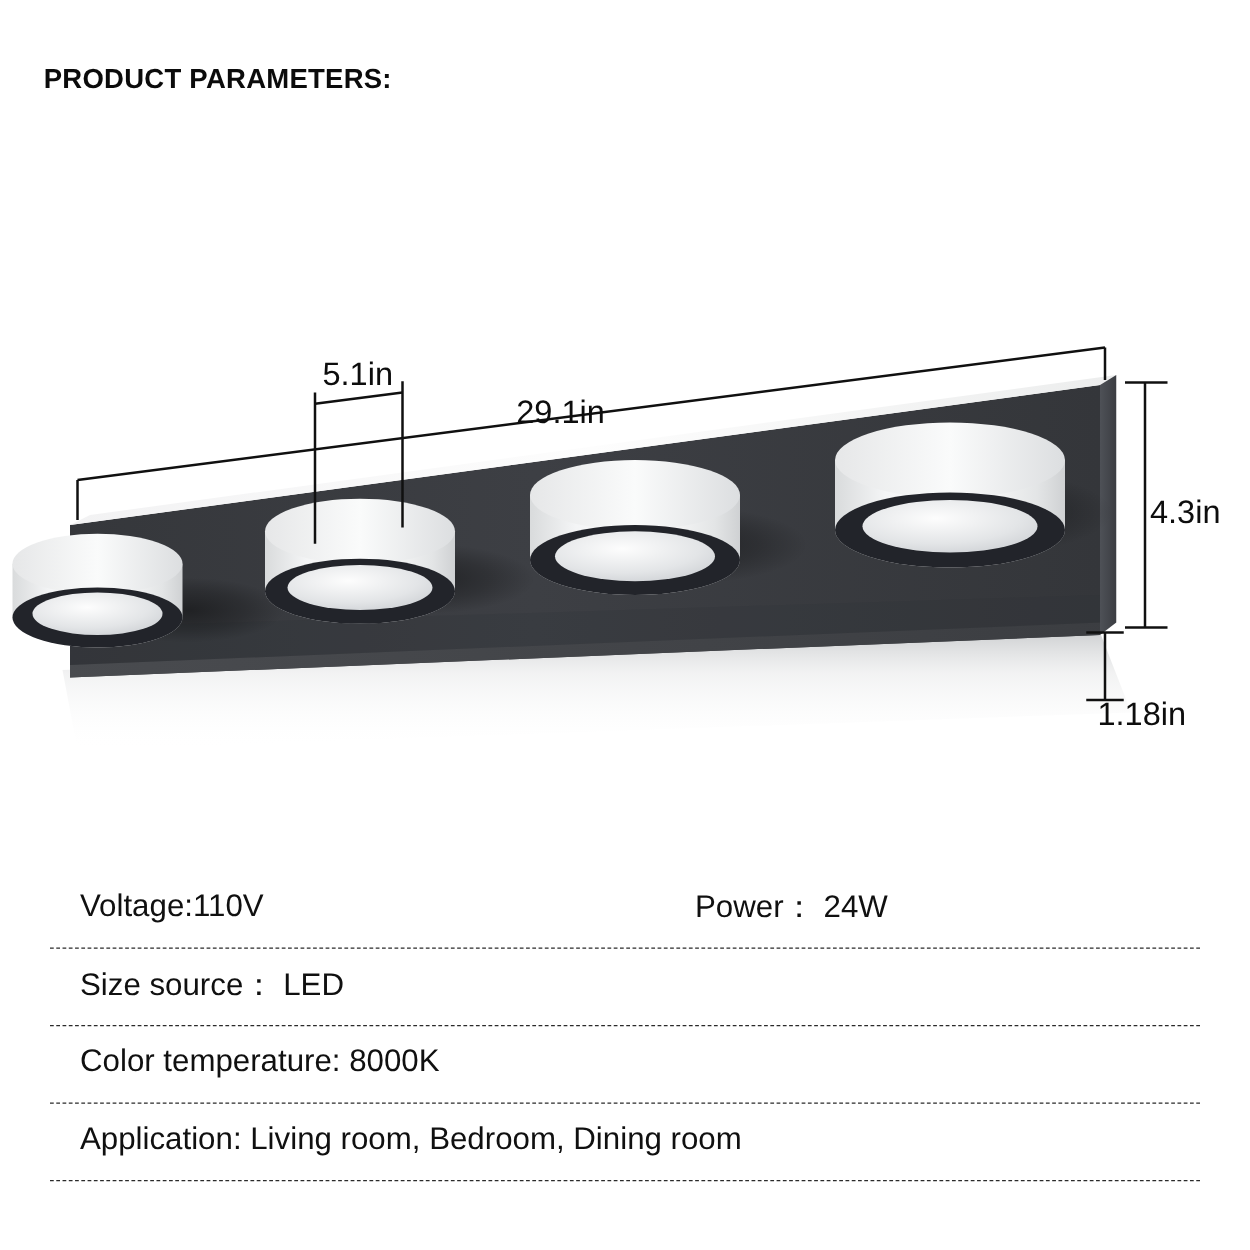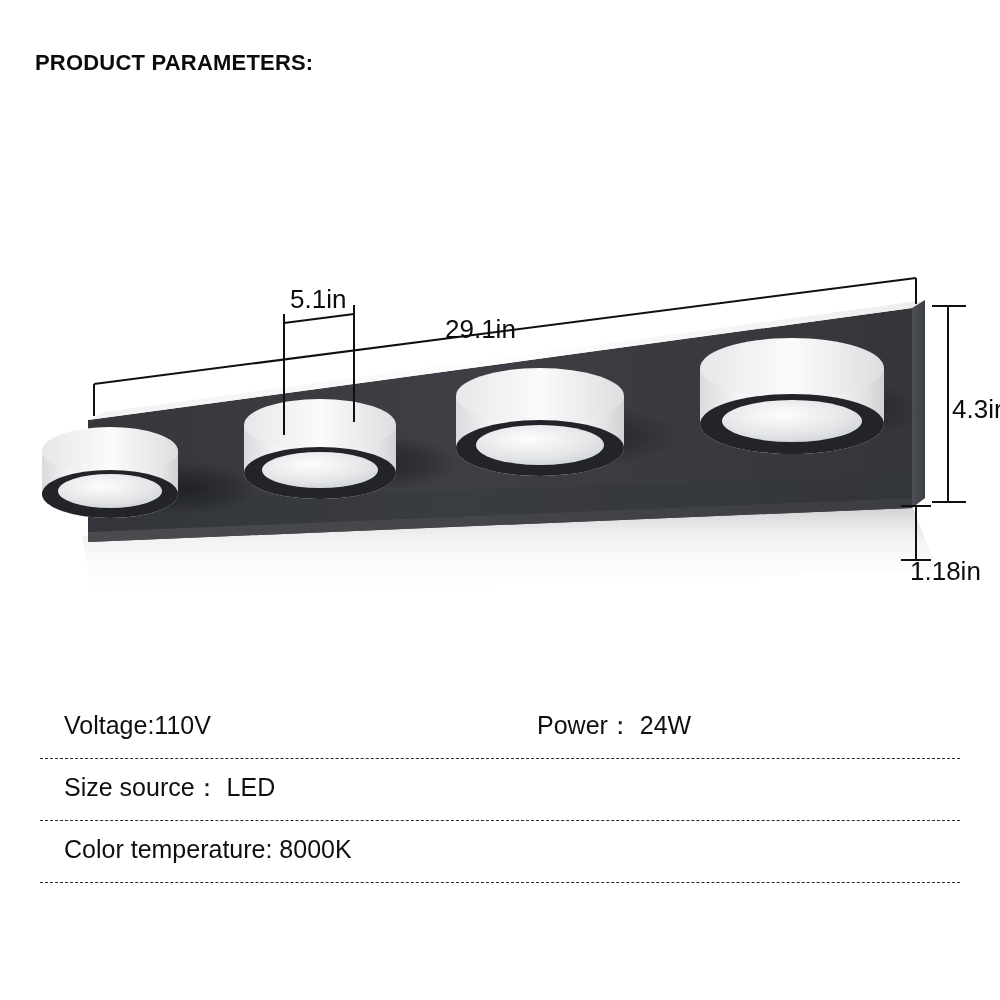--- a/index.html
+++ b/index.html
@@ -12,21 +12,21 @@
   .page{position:absolute;inset:0;}
 
   
   .title{
     position:absolute;left:35px;top:50px;
     font-size:22px;font-weight:bold;letter-spacing:.2px;
     color:#0b0b0b;white-space:nowrap;
   }
 
   
-  .figure{position:absolute;left:0;top:270px;width:820px;height:390px;padding-left:32px;}
+  .figure{position:absolute;left:0;top:270px;width:820px;height:390px;}
   .figure svg{display:block;width:1000px;height:390px;}
 
   .dimtext{
     font-family:"Liberation Sans",sans-serif;
     font-size:26px;fill:#0d0d0d;
   }
 
   
   .specs{position:absolute;left:40px;top:697px;width:920px;}
   .row{position:relative;height:62px;}
@@ -34,21 +34,21 @@
     position:absolute;left:0;right:0;bottom:0;height:0;
     border-bottom:1.6px dashed #2a2a2a;
   }
   .cell{
     position:absolute;top:50%;transform:translateY(-58%);
     font-size:25px;color:#101010;white-space:nowrap;
     font-family:"Liberation Sans",sans-serif;
     text-align:center;
   }
   .cell.left{left:24px;}
-  .cell.right{left:497px;}
+  .cell.right{left:516px;}
 </style>
 </head>
 <body>
 
 <div class="page">
 
   <div class="title">PRODUCT PARAMETERS:</div>
 
   <div class="figure">
     <svg viewBox="0 0 1000 390" xmlns="http://www.w3.org/2000/svg">
@@ -198,16 +198,20 @@
     <div class="row">
       <div class="cell left">Size source： LED</div>
       <div class="sep"></div>
     </div>
 
     <div class="row">
       <div class="cell left">Color temperature: 8000K</div>
       <div class="sep"></div>
     </div>
 
+    <div class="row">
+      <div class="cell left"> Application: Living room, Bedroom, Dining room</div>
+      <div class="sep"></div>
+    </div>
 
   </div>
 
 </div>
 
 </body></html>

